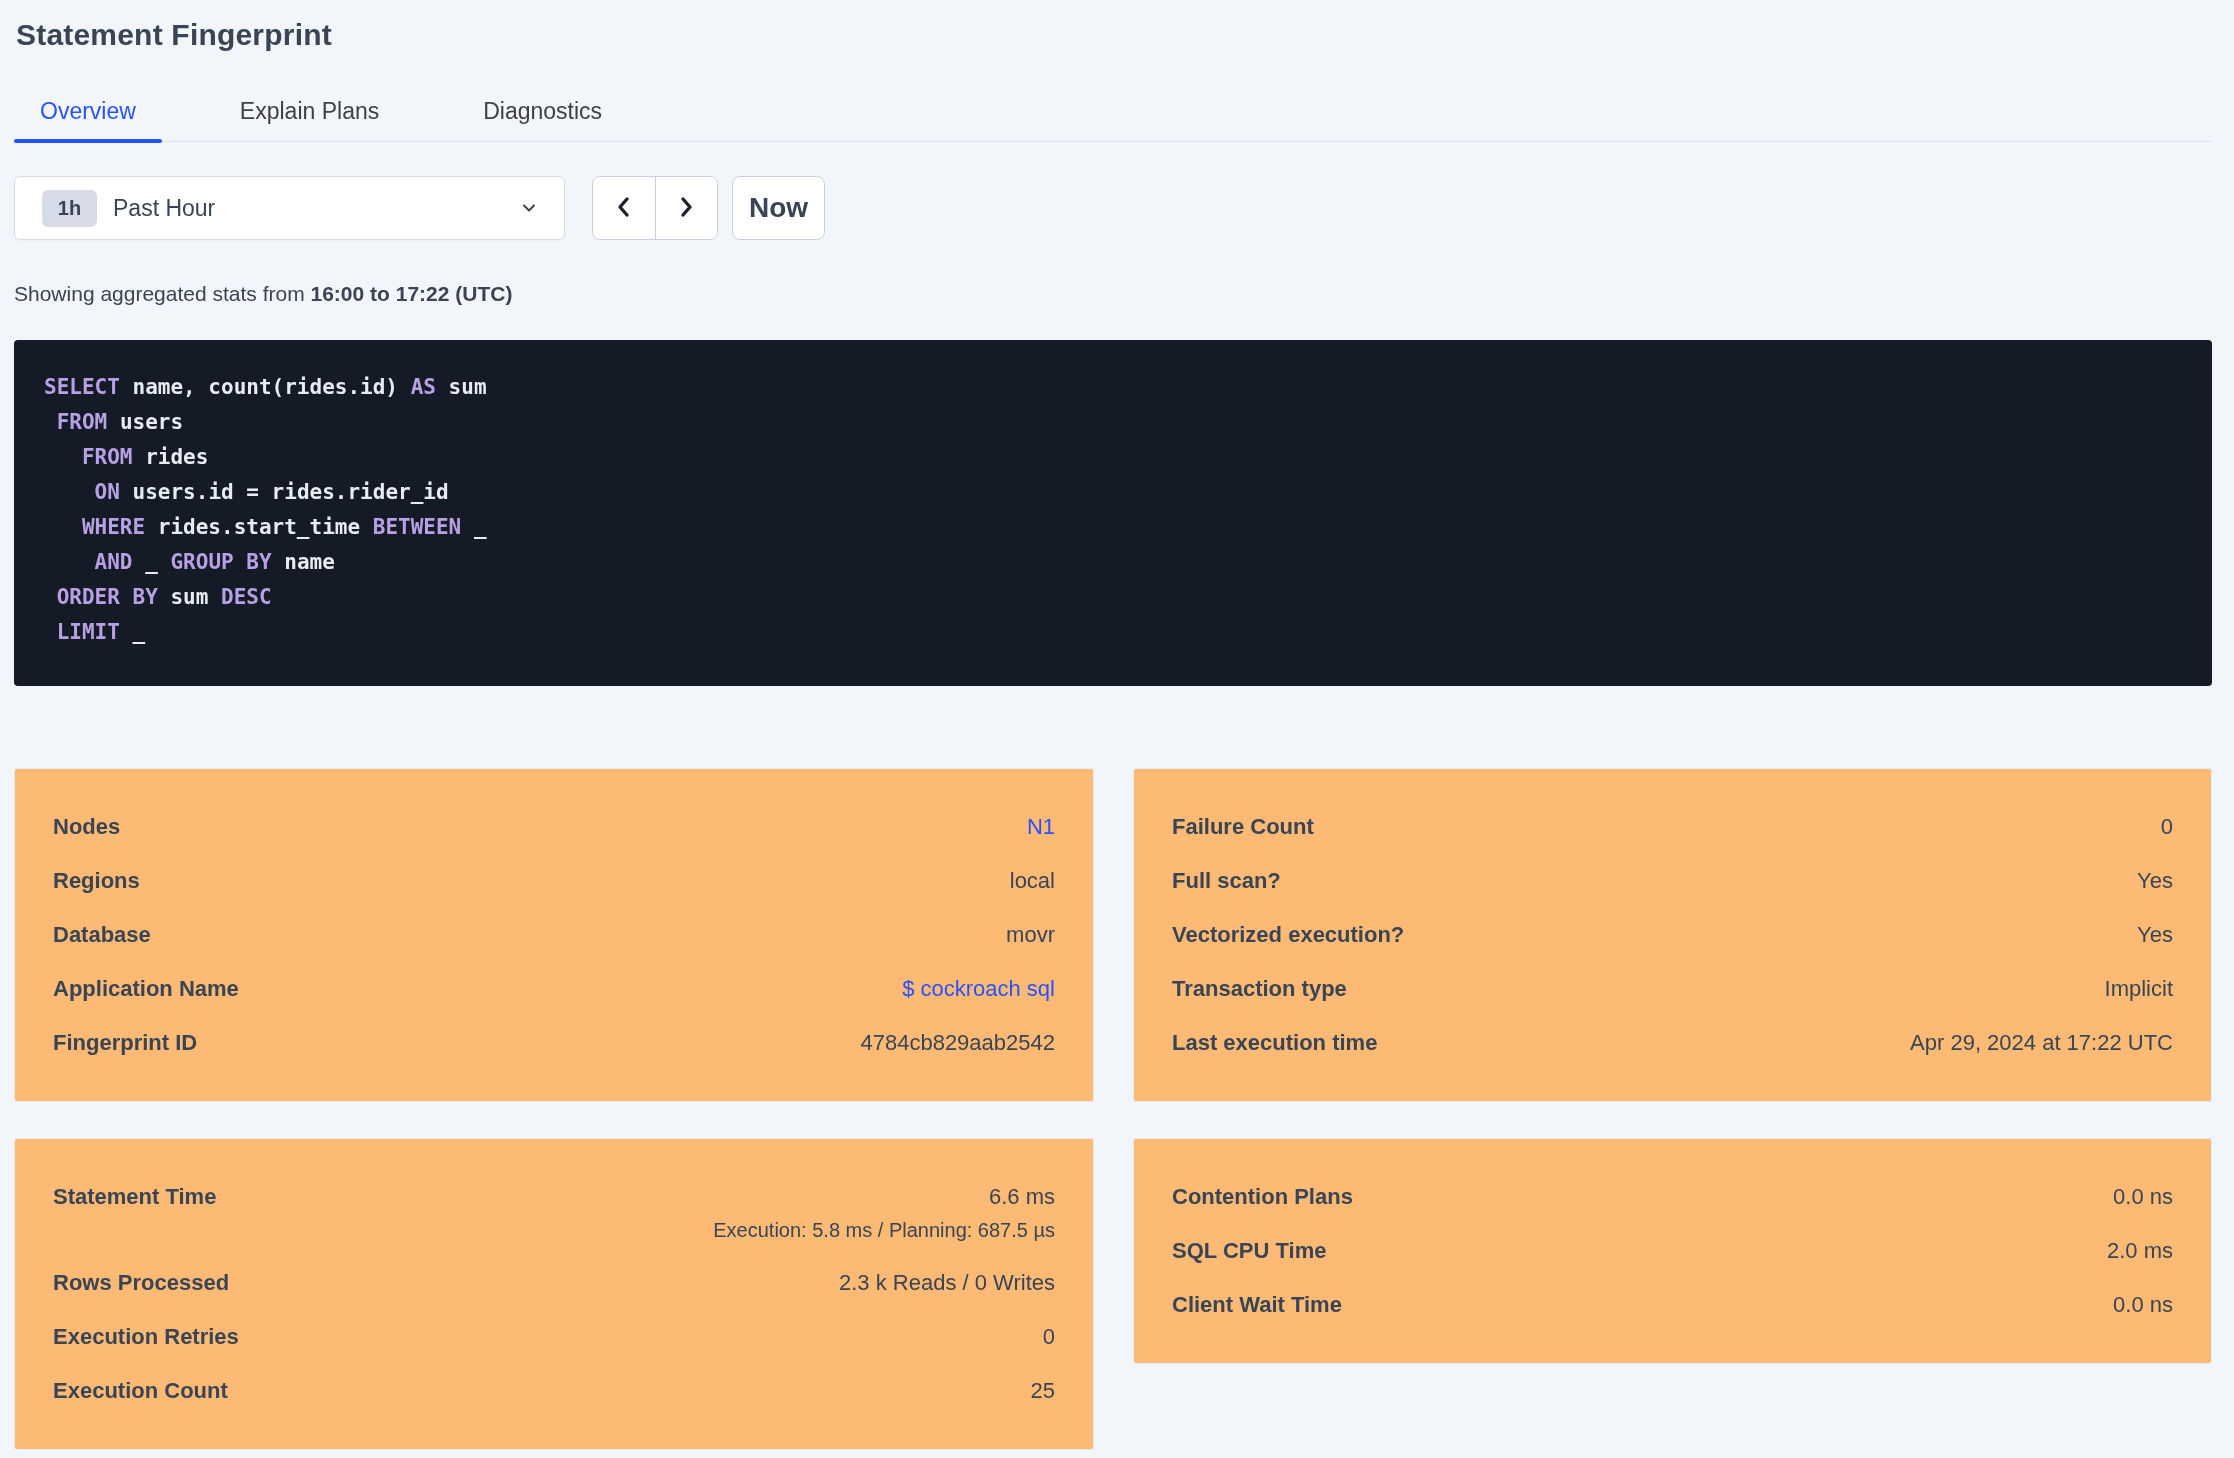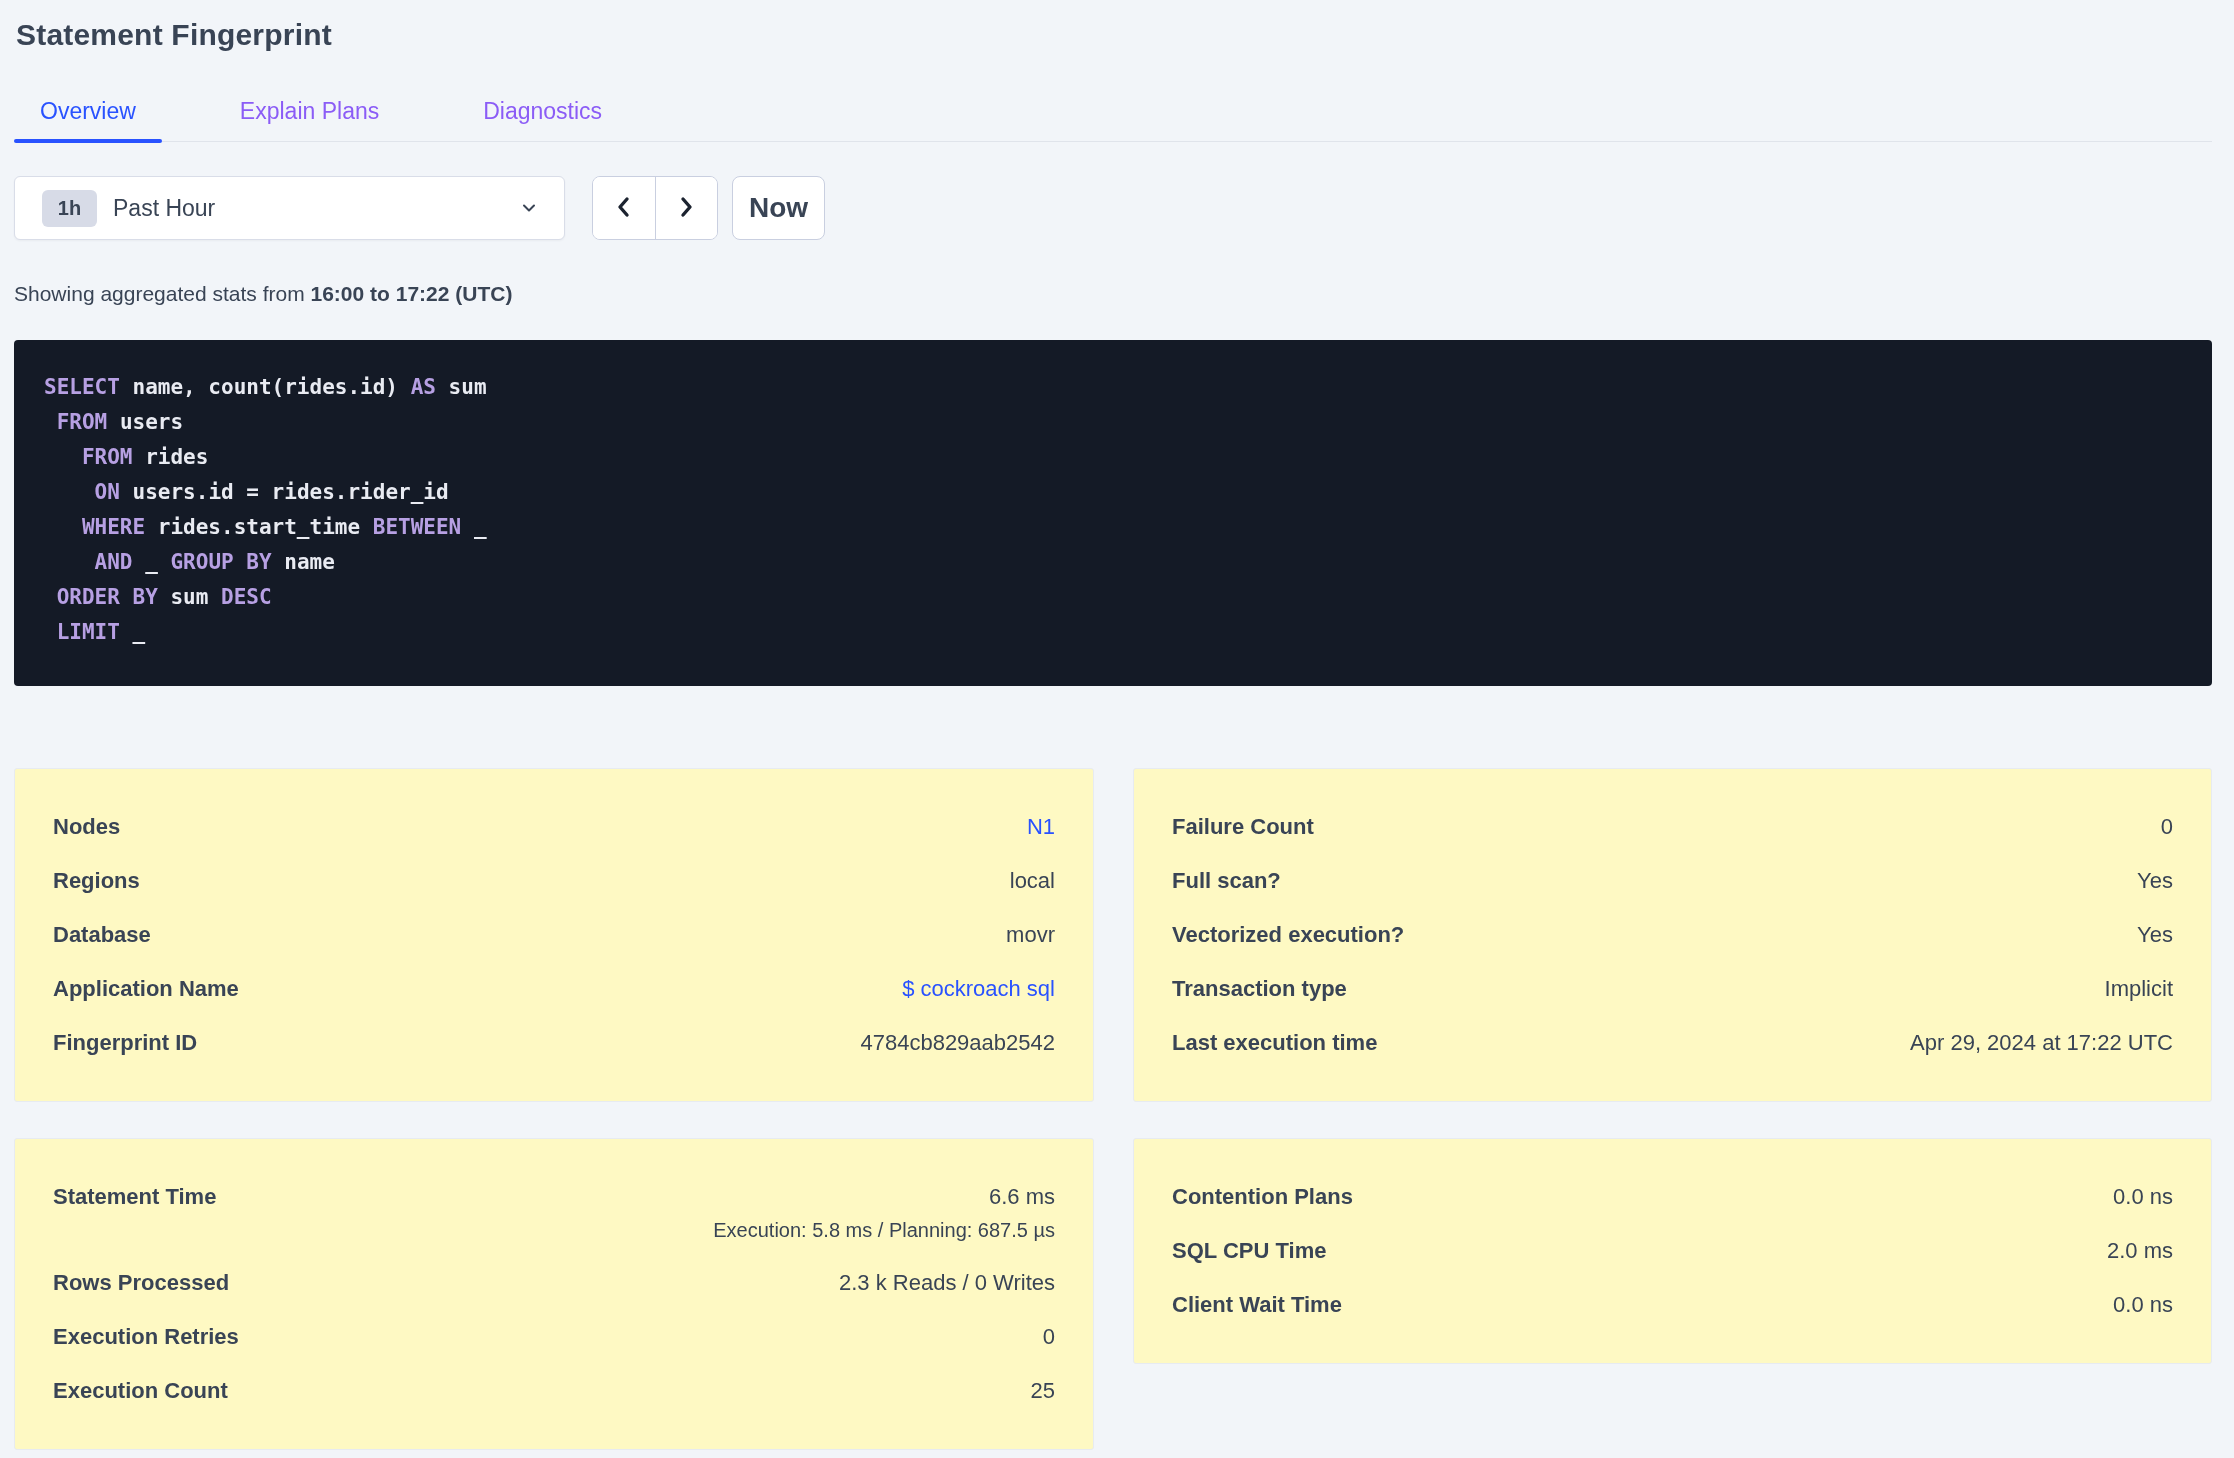--- a/index.html
+++ b/index.html
@@ -24,21 +24,21 @@
   .tab-bar {
     display: flex;
     margin-top: 46px;
     border-bottom: 1px solid #e0e4eb;
   }
   .tab {
     position: relative;
     padding: 0 26px 16px;
     margin-right: 52px;
     font-size: 23px;
-    color: #8b5cf6;
+    color: #404040;
     cursor: pointer;
   }
   .tab.active { color: #2952ff; }
   .tab.active::after {
     content: "";
     position: absolute;
     left: 0; right: 0; bottom: -2px;
     height: 4px;
     background: #2952ff;
     border-radius: 2px;
@@ -130,21 +130,21 @@
 
   
   .cards-row {
     display: flex;
     gap: 39px;
     align-items: flex-start;
   }
   .cards-row.first { margin-top: 82px; }
   .cards-row.second { margin-top: 36px; }
   .card {
-    background: #fef9c3;
+    background: #fdba74;
     border: 1px solid #e7ebf1;
     border-radius: 3px;
     padding: 31px 38px;
   }
   .card.left  { width: 1080px; }
   .card.right { width: 1079px; }
 
   .info-row {
     display: flex;
     justify-content: space-between;

